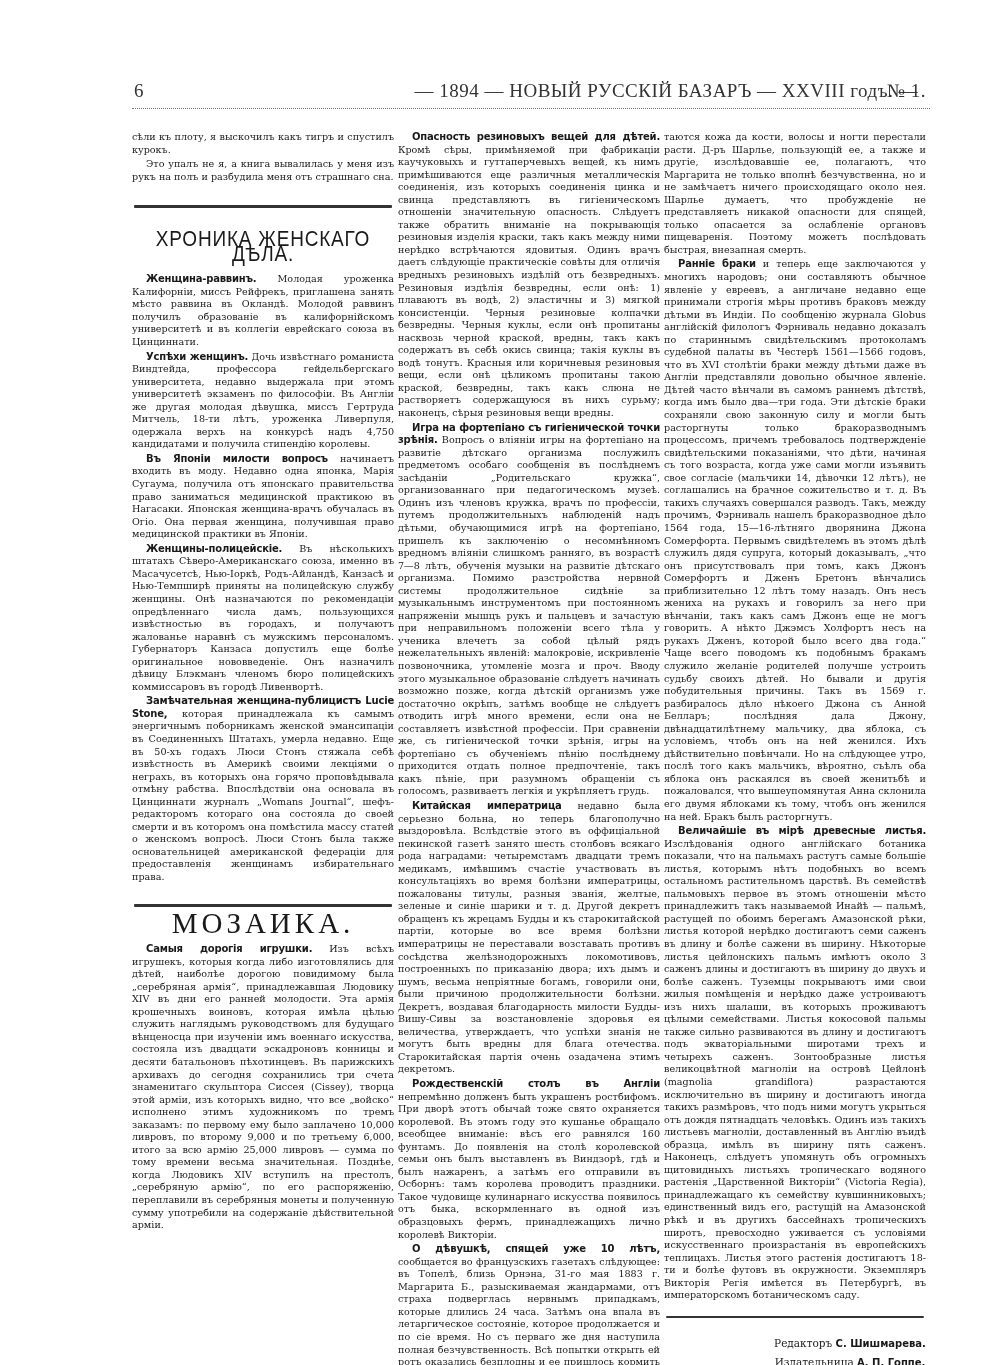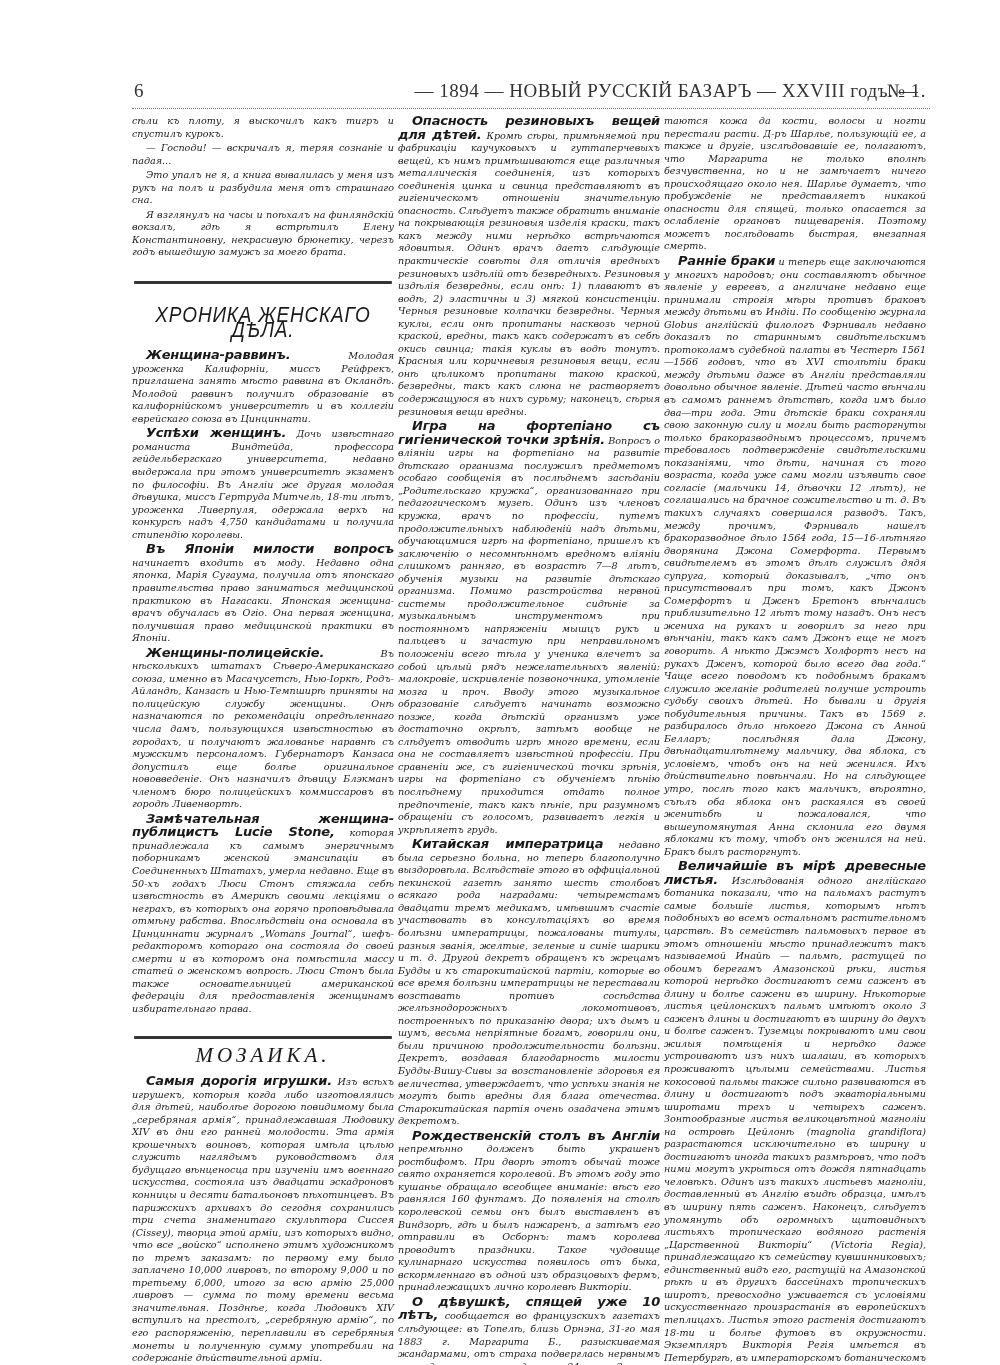--- a/index.html
+++ b/index.html
@@ -6,55 +6,53 @@
   body { width: 1000px; height: 1365px; position: relative; overflow: hidden;
          font-family: "DejaVu Serif", "Liberation Serif", serif; color: #1a1a1a; }
   .page { position: absolute; left: 132px; top: 78px; width: 798px; }
   .masthead { position: relative; height: 26px; font-family: "Liberation Serif", serif;
               font-size: 19px; color: #333; letter-spacing: 0.5px; }
   .masthead .pnum { position: absolute; left: 2px; top: 2px; }
   .masthead .center { position: absolute; left: 0; right: 12px; top: 2px; text-align: right; }
   .masthead .issue { position: absolute; right: 4px; top: 2px; }
   .mast-rule { height: 0; border-top: 1px dotted #777; margin-top: 4px; }
   .cols { position: absolute; top: 37px; left: 0; width: 798px; }
-  .col { position: absolute; top: 0; width: 262px; font-size: 9.6px; line-height: 12.55px;
-         text-align: justify; hyphens: auto; font-style: italic; }
+  .col { position: absolute; top: 16px; width: 262px; font-size: 9.6px; line-height: 12.55px;
+         text-align: justify; hyphens: auto; }
   .col.c1 { left: 0; }
   .col.c2 { left: 266px; }
   .col.c3 { left: 532px; }
   .col p { margin: 0; text-indent: 14px; }
   .col p.noind { text-indent: 0; }
   .col p + p { margin-top: 2px; }
-  .rubric { font-family: "DejaVu Sans", sans-serif; font-weight: bold; font-size: 13px; letter-spacing: -0.2px; }
+  .rubric { font-family: "DejaVu Sans", sans-serif; font-weight: bold; font-size: 10px; letter-spacing: -0.2px; }
   .rule { height: 3px; background: #333; margin: 22px 2px 26px 2px; border-radius: 1px; }
   .rule.thin { height: 2px; }
   .section-title { text-align: center; font-family: "Liberation Sans", sans-serif;
                    font-size: 19px; letter-spacing: 0.8px; margin: 0 0 14px 0; font-weight: normal; transform: scaleY(1.15); }
-  .section-title.big { font-family: "Liberation Serif", serif; font-size: 21px; letter-spacing: 4px; margin: 6px 0 14px 0; transform: none; }
+  .section-title.big { font-family: "Liberation Serif", serif; font-size: 29px; letter-spacing: 4px; margin: 6px 0 14px 0; transform: none; }
   .sig { text-align: center; padding-left: 110px; font-size: 10.5px; line-height: 18px; }
   .sig b { font-family: "DejaVu Sans", sans-serif; font-size: 10px; }
 </style>
 </head>
 <body>
 
 <div class="page">
   <div class="masthead">
     <span class="pnum">6</span>
     <span class="center">— 1894 — НОВЫЙ РУССКІЙ БАЗАРЪ — XXVIII годъ. —</span>
     <span class="issue">№ 1.</span>
   </div>
   <div class="mast-rule"></div>
 
   <div class="cols">
 
     <div class="col c1">
       <p class="noind">сѣли къ плоту, я выскочилъ какъ тигръ и спустилъ курокъ.</p>
-      <p>— Господи! — вскричалъ я, теряя сознаніе и падая...</p>
       <p>Это упалъ не я, а книга вывалилась у меня изъ рукъ на полъ и разбудила меня отъ страшнаго сна.</p>
-      <p>Я взглянулъ на часы и поѣхалъ на финляндскій вокзалъ, гдѣ я встрѣтилъ Елену Константиновну, некрасивую брюнетку, черезъ годъ вышедшую замужъ за моего брата.</p>
       <div class="rule"></div>
       <h2 class="section-title">ХРОНИКА ЖЕНСКАГО ДѢЛА.</h2>
       <p><span class="rubric">Женщина-раввинъ.</span> <span>Молодая уроженка Калифорніи, миссъ Рейфрекъ, приглашена занять мѣсто раввина въ Окландѣ. Молодой раввинъ получилъ образованіе въ калифорнійскомъ университетѣ и въ коллегіи еврейскаго союза въ Цинциннати.</span></p>
       <p><span class="rubric">Успѣхи женщинъ.</span> <span>Дочь извѣстнаго романиста Виндтейда, профессора гейдельбергскаго университета, недавно выдержала при этомъ университетѣ экзаменъ по философіи. Въ Англіи же другая молодая дѣвушка, миссъ Гертруда Митчель, 18-ти лѣтъ, уроженка Ливерпуля, одержала верхъ на конкурсѣ надъ 4,750 кандидатами и получила стипендію королевы.</span></p>
       <p><span class="rubric">Въ Японіи милости вопросъ</span> <span>начинаетъ входить въ моду. Недавно одна японка, Марія Сугаума, получила отъ японскаго правительства право заниматься медицинской практикою въ Нагасаки. Японская женщина-врачъ обучалась въ Огіо. Она первая женщина, получившая право медицинской практики въ Японіи.</span></p>
       <p><span class="rubric">Женщины-полицейскіе.</span> <span>Въ нѣсколькихъ штатахъ Сѣверо-Американскаго союза, именно въ Масачусетсѣ, Нью-Іоркѣ, Родъ-Айландѣ, Канзасѣ и Нью-Темпширѣ приняты на полицейскую службу женщины. Онѣ назначаются по рекомендаціи опредѣленнаго числа дамъ, пользующихся извѣстностью въ городахъ, и получаютъ жалованье наравнѣ съ мужскимъ персоналомъ. Губернаторъ Канзаса допустилъ еще болѣе оригинальное нововведеніе. Онъ назначилъ дѣвицу Блэкманъ членомъ бюро полицейскихъ коммиссаровъ въ городѣ Ливенвортѣ.</span></p>
       <p><span class="rubric">Замѣчательная женщина-публицистъ Lucie Stone,</span> <span>которая принадлежала къ самымъ энергичнымъ поборникамъ женской эмансипаціи въ Соединенныхъ Штатахъ, умерла недавно. Еще въ 50-хъ годахъ Люси Стонъ стяжала себѣ извѣстность въ Америкѣ своими лекціями о неграхъ, въ которыхъ она горячо проповѣдывала отмѣну рабства. Впослѣдствіи она основала въ Цинциннати журналъ „Womans Journal“, шефъ-редакторомъ котораго она состояла до своей смерти и въ которомъ она помѣстила массу статей о женскомъ вопросѣ. Люси Стонъ была также основательницей американской федераціи для предоставленія женщинамъ избирательнаго права.</span></p>
       <div class="rule" style="margin:20px 2px 10px 2px;"></div>
       <h2 class="section-title big">МОЗАИКА.</h2>
       <p><span class="rubric">Самыя дорогія игрушки.</span> <span>Изъ всѣхъ игрушекъ, которыя когда либо изготовлялись для дѣтей, наиболѣе дорогою повидимому была „серебряная армія“, принадлежавшая Людовику XIV въ дни его ранней молодости. Эта армія крошечныхъ воиновъ, которая имѣла цѣлью служить наглядымъ руководствомъ для будущаго вѣнценосца при изученіи имъ военнаго искусства, состояла изъ двадцати эскадроновъ конницы и десяти батальоновъ пѣхотинцевъ. Въ парижскихъ архивахъ до сегодня сохранились три счета знаменитаго скульптора Сиссея (Cissey), творца этой арміи, изъ которыхъ видно, что все „войско“ исполнено этимъ художникомъ по тремъ заказамъ: по первому ему было заплачено 10,000 ливровъ, по второму 9,000 и по третьему 6,000, итого за всю армію 25,000 ливровъ — сумма по тому времени весьма значительная. Позднѣе, когда Людовикъ XIV вступилъ на престолъ, „серебряную армію“, по его распоряженію, переплавили въ серебряныя монеты и полученную сумму употребили на содержаніе дѣйствительной арміи.</span></p>

